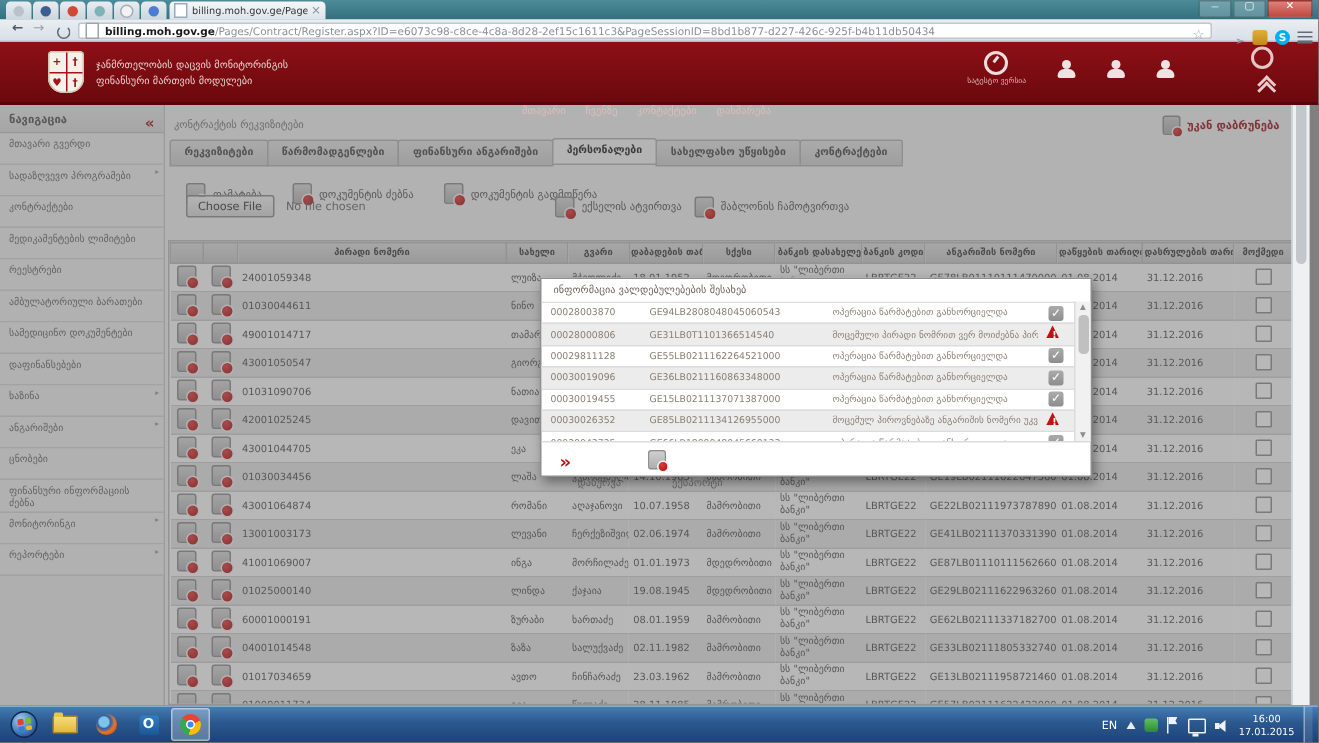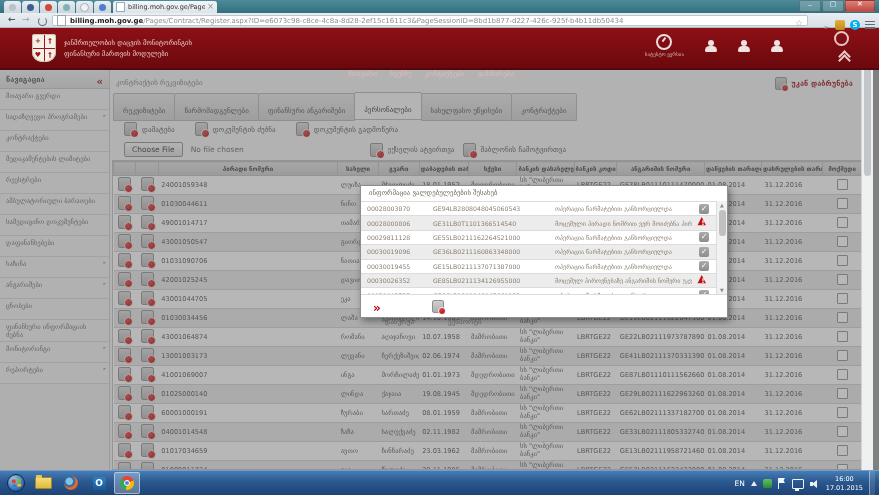--- a/index.html
+++ b/index.html
@@ -92,26 +92,26 @@
 
   .main{position:absolute;left:110px;top:0;right:0;height:400px;}
   .pgtitle{position:absolute;left:6px;top:9px;font-size:7px;color:#7a7a7a;}
   .backbtn{position:absolute;right:26px;top:7px;display:flex;align-items:center;gap:4px;}
   .backbtn span{font-size:7.5px;font-weight:bold;color:#9d1118;}
   .miniexcel{width:10px;height:11px;background:linear-gradient(#cfcfcf,#aeaeae);border:1px solid #8f8f8f;border-radius:2px;position:relative;}
   .miniexcel::after{content:"";position:absolute;right:-3px;bottom:-3px;width:6px;height:6px;border-radius:50%;
     background:radial-gradient(circle at 35% 30%,#e23b3b,#a50d12);border:1px solid #f4f4f4;}
 
   .tabsrow{position:absolute;left:3px;top:23px;display:flex;}
-  .ptab{padding:13px 9px 4px;font-size:7px;color:#4a4a4a;background:linear-gradient(#e5e5e5,#d0d0d0);
-    border:1px solid #b5b5b5;margin-right:-1px;border-radius:2px 2px 0 0;}
+  .ptab{padding:3px 9px 4px;font-size:7px;color:#4a4a4a;background:linear-gradient(#e5e5e5,#d0d0d0);
+    border:1px solid #b5b5b5;margin-right:-1px;border-radius:2px 2px 0 0;font-weight:bold;}
   .ptab[data-active="true"]{background:#f7f7f7;color:#1f1f1f;position:relative;top:-1px;padding-bottom:5px;z-index:2;}
 
   .btnrow1{position:absolute;left:14px;top:52px;display:flex;gap:20px;}
-  .btnrow2{position:absolute;left:14px;top:72px;display:flex;align-items:center;gap:8px;}
+  .btnrow2{position:absolute;left:14px;top:60px;display:flex;align-items:center;gap:8px;}
   .tbtn{display:flex;align-items:center;gap:5px;}
   .tbtn span{font-size:7.2px;color:#555;}
   .act-ic{position:relative;width:11px;height:12px;background:linear-gradient(#d8d8d8,#b5b5b5);
     border:1px solid #8f8f8f;border-radius:2px;display:inline-block;flex:none;}
   .act-ic::after{content:"";position:absolute;right:-3px;bottom:-3px;width:7px;height:7px;border-radius:50%;
     background:radial-gradient(circle at 35% 30%,#e23b3b,#a50d12);border:1px solid #f4f4f4;}
   .choosefile{border:1px solid #8e8e8e;background:linear-gradient(#f6f6f6,#dadada);padding:2px 7px;
     font-size:7.5px;color:#333;border-radius:2px;}
   .nofile{font-size:7.5px;color:#666;margin-right:118px;}
 

